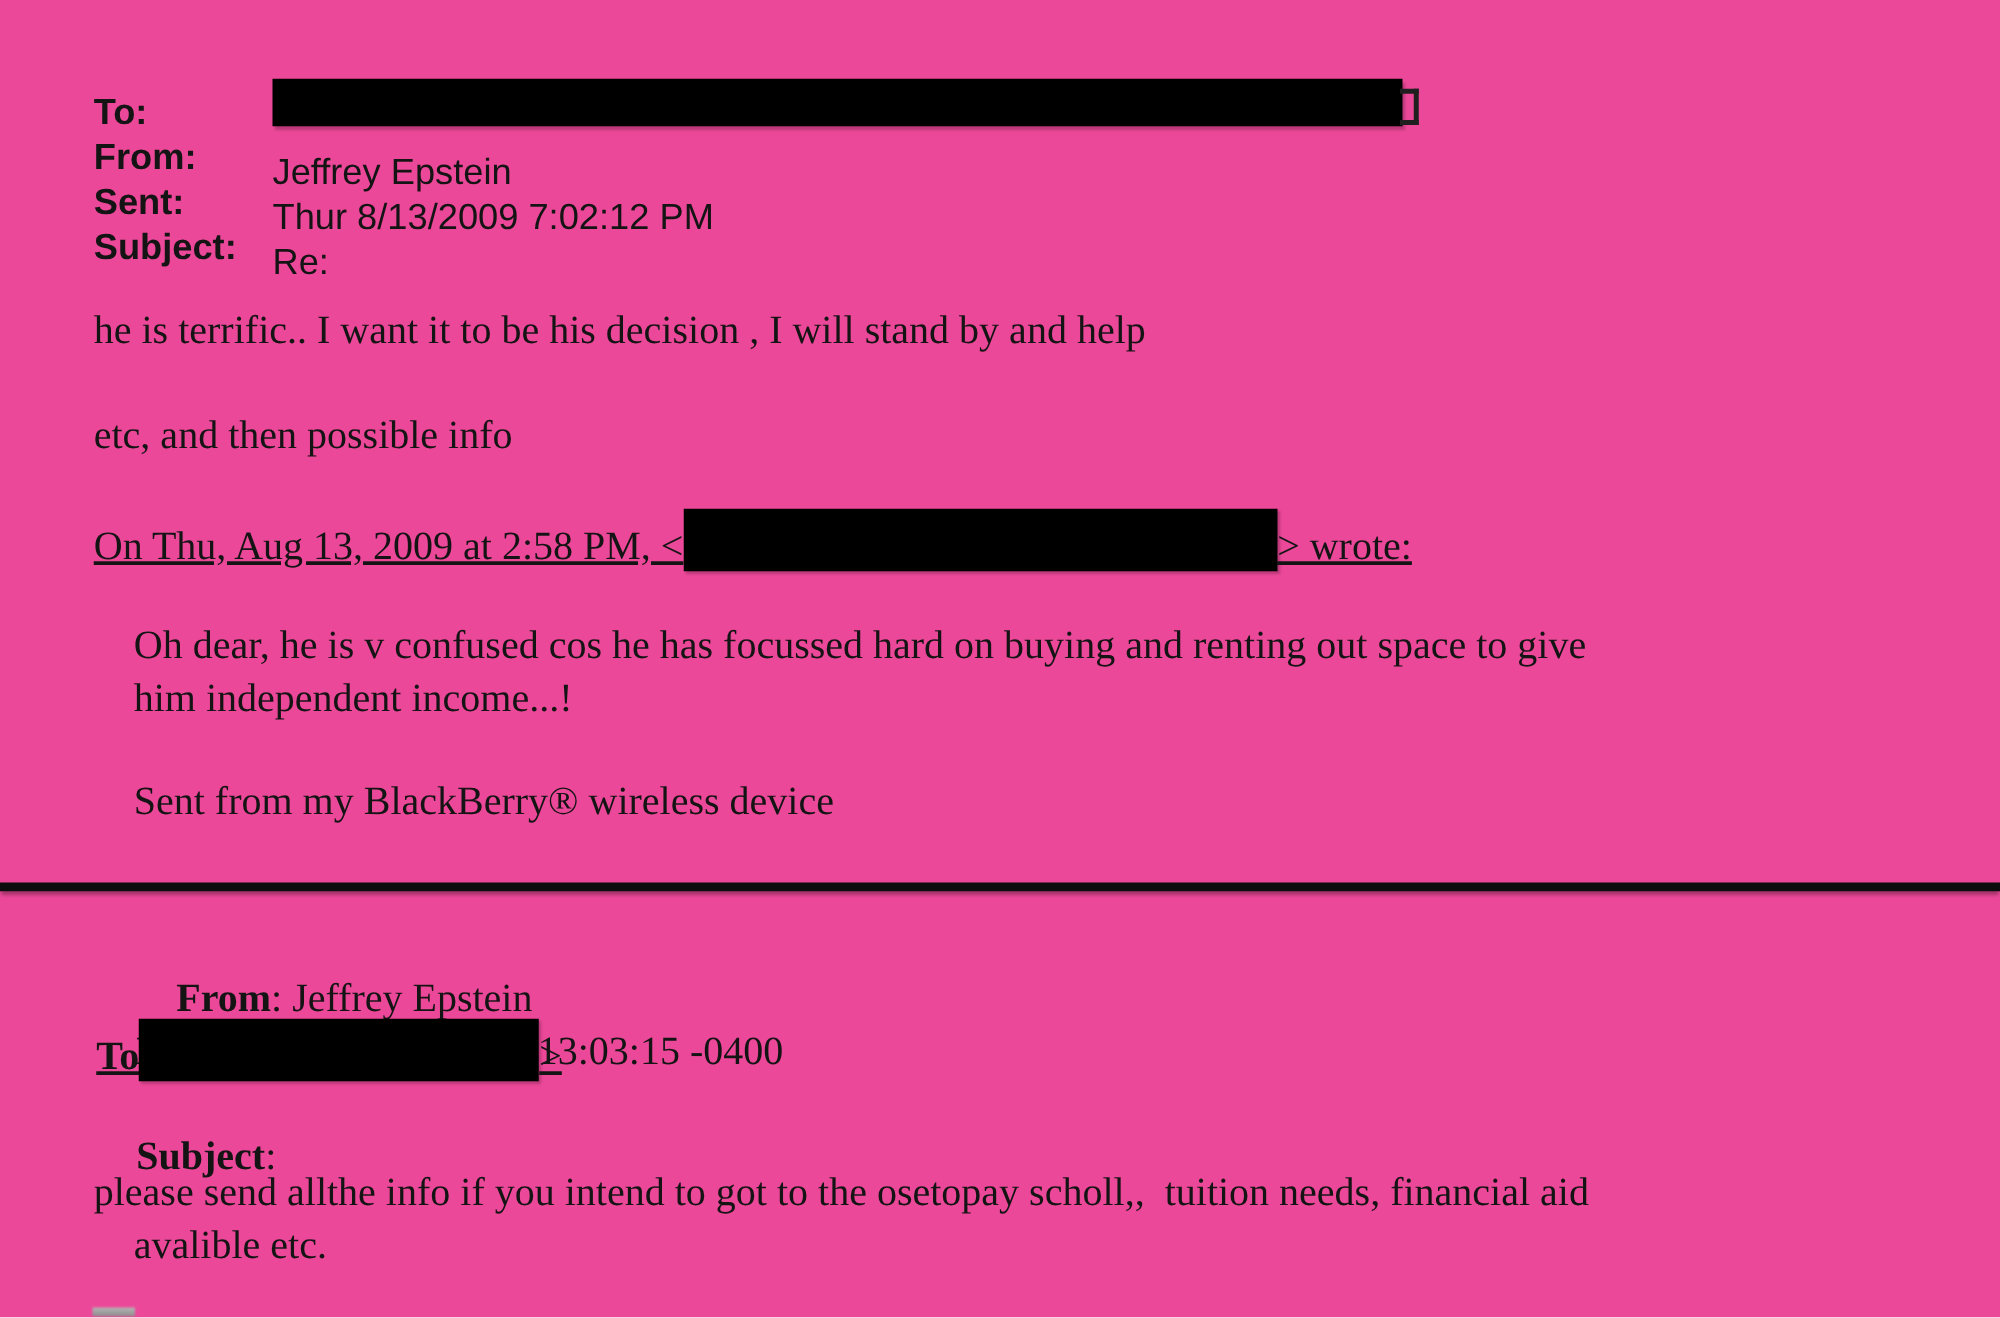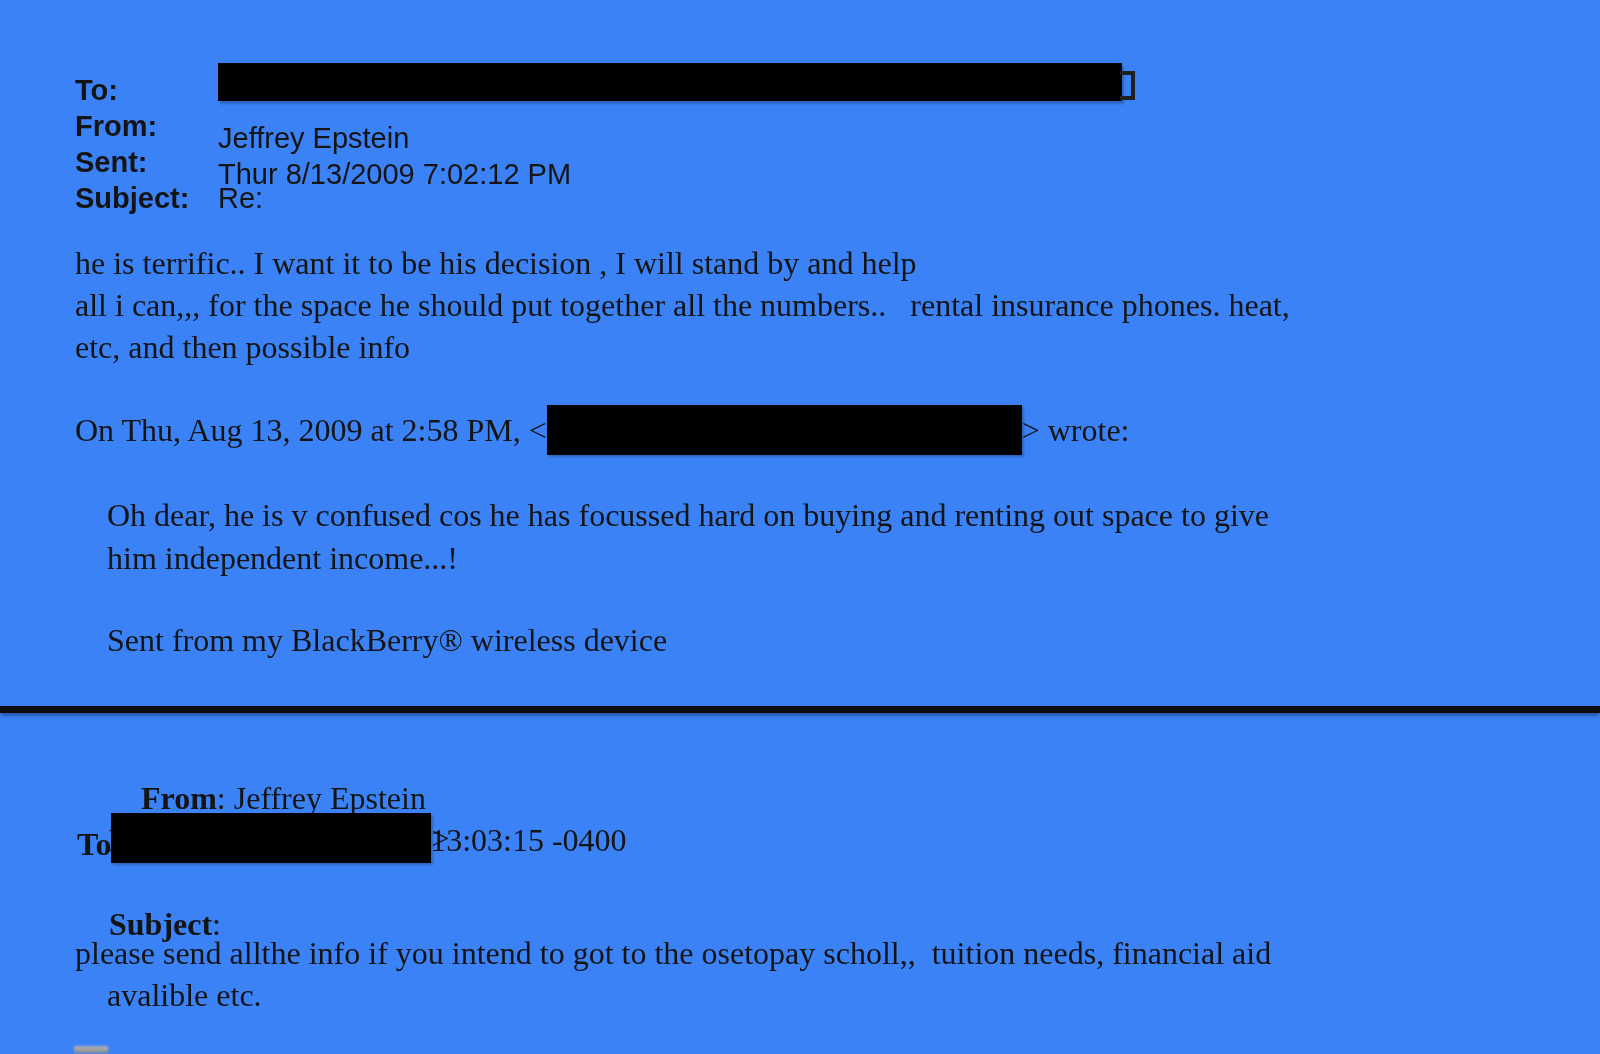--- a/index.html
+++ b/index.html
@@ -1,35 +1,35 @@
 <!DOCTYPE html>
 <html><head>
 <meta charset="utf-8">
 <style>
   html,body { margin:0; padding:0; background:#ffffff; }
   .page {
     position:relative; width:1600px; height:1054px;
-    background:#3b82f6; color:#141414; overflow:hidden;
+    background:#ec4899; color:#141414; overflow:hidden;
     filter: blur(0.4px);
   }
   .sans  { font-family:"Liberation Sans", sans-serif; font-size:29px; line-height:36px; }
   .serif { font-family:"Liberation Serif","DejaVu Serif", serif; font-size:32px; line-height:42px; }
   .line  { position:absolute; white-space:pre; }
   .bold  { font-weight:bold;margin-top:12px; }
   .hdr-label { position:absolute; left:75px; font-weight:bold; white-space:pre; }
   .hdr-value { position:absolute; left:218px; white-space:pre;margin-top:12px; }
   .bar {
     position:absolute; background:#000;
     box-shadow:2px 3px 2px rgba(0,0,0,0.22);
   }
   .bar-inline {
     display:inline-block; background:#000; vertical-align:middle;
     box-shadow:2px 2px 2px rgba(0,0,0,0.22);
   }
-  .flexline { display:flex; align-items:center; }
+  .flexline { display:flex; align-items:flex-end;text-decoration:underline; }
   .end-bracket {
     position:absolute; left:1120px; top:71px; width:11px; height:21px;
     border:4px solid #1f1f1f; border-left:none; background:transparent;
   }
   .separator {
     position:absolute; left:0; top:706px; width:1600px; height:7px;
     background:#0d0d0d; box-shadow:0 4px 3px -1px rgba(0,0,0,0.3);
   }
   .fragment {
     position:absolute; left:74px; top:1046px; width:34px; height:7px;
@@ -45,24 +45,23 @@
   <div class="bar" style="left:218px; top:63px; width:904px; height:38px"></div>
   <span class="end-bracket"></span>
 
   <div class="sans hdr-label" style="top:108px">From:</div>
   <div class="sans hdr-value" style="top:108px">Jeffrey Epstein</div>
 
   <div class="sans hdr-label" style="top:144px">Sent:</div>
   <div class="sans hdr-value" style="top:144px">Thur 8/13/2009 7:02:12 PM</div>
 
   <div class="sans hdr-label" style="top:180px">Subject:</div>
-  <div class="sans hdr-value" style="top:168px">Re:</div>
+  <div class="sans hdr-value" style="top:180px">Re:</div>
 
   <div class="serif line" style="left:75px; top:242px">he is terrific.. I want it to be his decision , I will stand by and help</div>
-  <div class="serif line" style="left:75px; top:284px">all i can,,, for the space he should put together all the numbers..   rental insurance phones. heat,</div>
   <div class="serif line" style="left:75px; top:326px">etc, and then possible info</div>
 
   <div class="serif line flexline" style="left:75px; top:403px; height:54px">
     <span>On Thu, Aug 13, 2009 at 2:58 PM, &lt;</span><span class="bar-inline" style="width:475px; height:50px"></span><span>&gt; wrote:</span>
   </div>
 
   <div class="serif line" style="left:107px; top:494px">Oh dear, he is v confused cos he has focussed hard on buying and renting out space to give</div>
   <div class="serif line" style="left:107px; top:537px">him independent income...!</div>
 
   <div class="serif line" style="left:107px; top:619px">Sent from my BlackBerry® wireless device</div>

